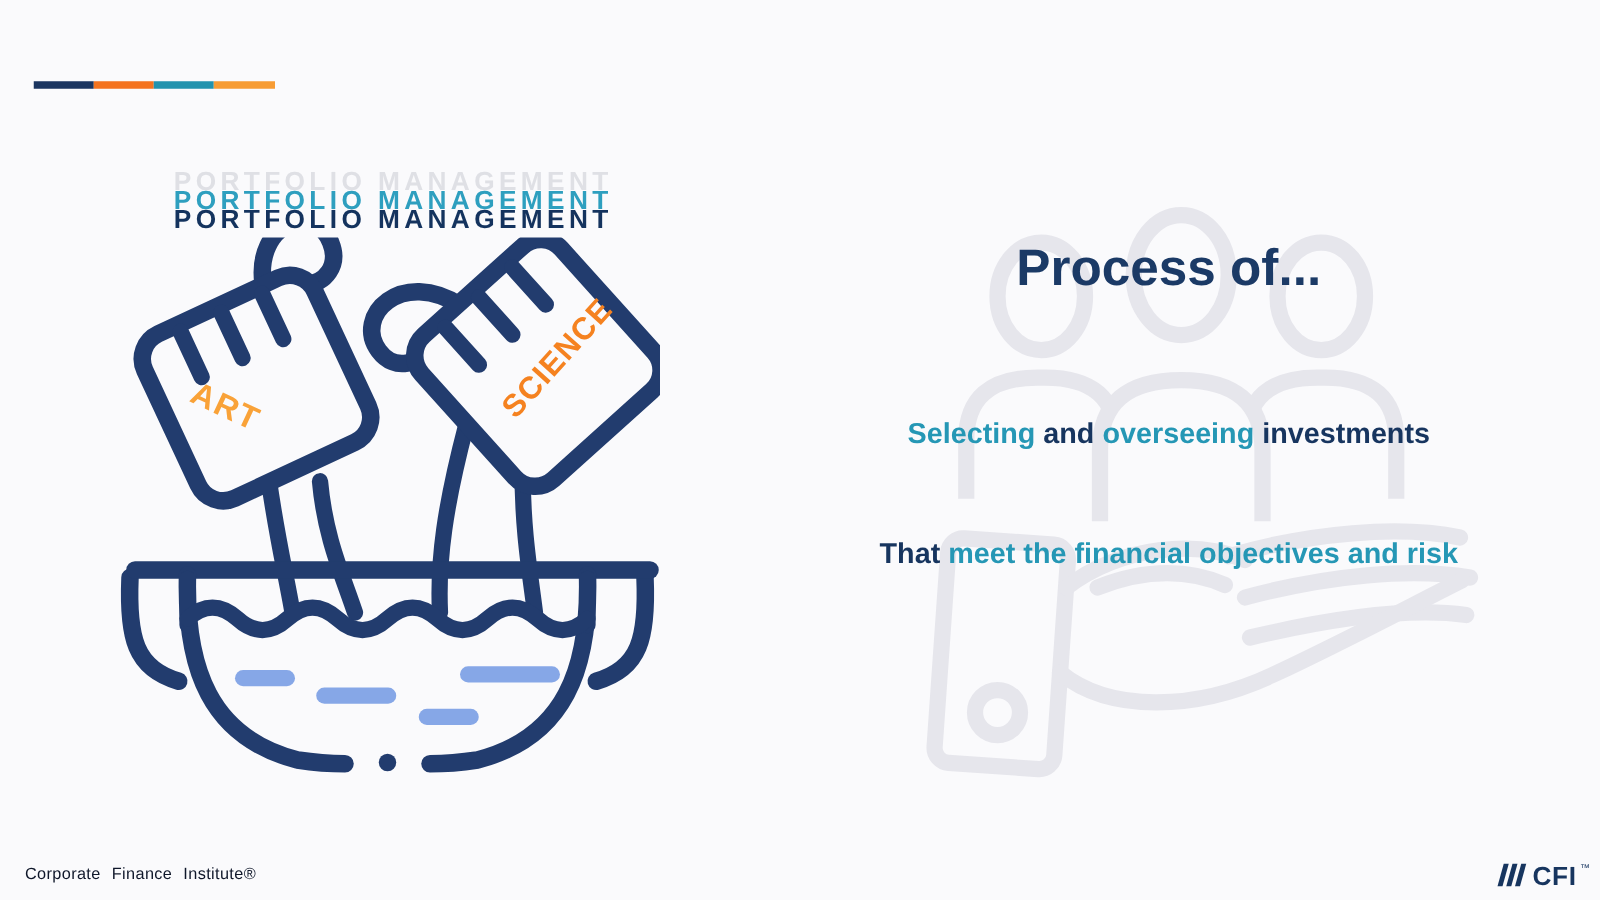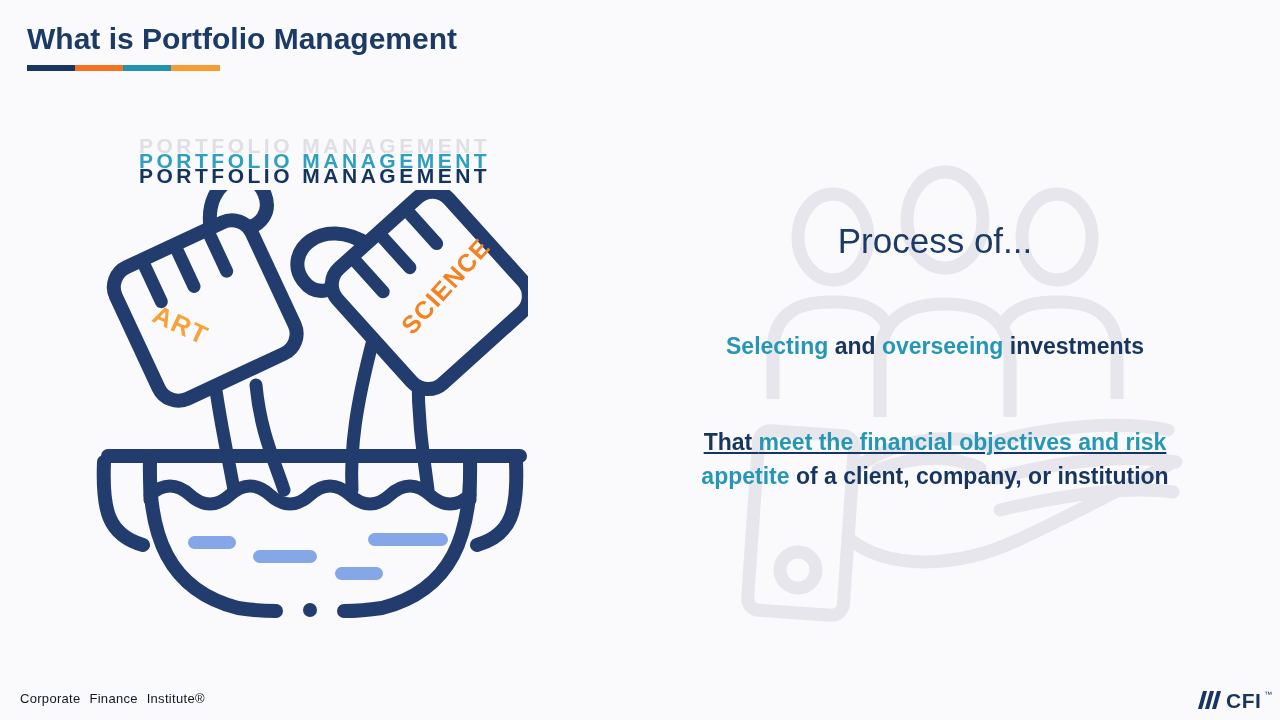--- a/index.html
+++ b/index.html
@@ -38,26 +38,26 @@
   .echo .e-gray{top:2px;color:#DFE0E5;z-index:1;}
   .echo .e-teal{top:17px;color:#2E9FBF;z-index:2;}
   .echo .e-navy{top:32px;color:#14335E;z-index:3;}
 
   
   .art-science{position:absolute;left:88px;top:190px;z-index:1;}
 
   
   .right-panel{position:absolute;left:656px;top:0;width:558px;height:720px;z-index:3;
     text-align:center;}
-  .right-panel h2{position:absolute;left:0;right:0;top:221px;font-size:35px;font-weight:400;
+  .right-panel h2{position:absolute;left:0;right:0;top:191px;font-size:41px;font-weight:700;
     color:var(--title-navy);}
   .rp-line{position:absolute;left:0;right:0;font-size:23px;font-weight:700;
     white-space:pre-wrap;line-height:34px;color:var(--navy);margin-top:20px;}
   .rp-line1{top:309px;}
-  .rp-line2a{top:405px;text-decoration:underline;}
+  .rp-line2a{top:405px;}
   .rp-line2b{top:439px;}
   .teal{color:var(--teal);}
   .navy{color:var(--navy);}
 
   
   .brand{position:absolute;left:20px;top:691px;z-index:3;font-size:13px;color:#0f172a;
     word-spacing:5px;letter-spacing:0.3px;}
   .logo{position:absolute;left:1192px;top:686px;z-index:3;}
 </style>
 </head>
@@ -82,21 +82,20 @@
       <circle cx="70" cy="152" r="18"></circle>
       <path d="M 125,52 C 170,18 230,14 268,30"></path>
       <path d="M 150,52 C 190,36 225,38 252,50"></path>
       <path d="M 255,27 C 320,8 392,2 440,12"></path>
       <path d="M 268,60 C 335,42 402,36 448,44"></path>
       <path d="M 272,92 C 340,76 402,68 445,74"></path>
       <path d="M 120,120 C 160,153 230,150 290,122 C 350,94 402,66 442,46"></path>
     </g>
   </svg>
 
-  <h1 class="title">What is Portfolio Management</h1>
   <div class="accent">
     <span class="seg0"></span>
     <span class="seg1"></span>
     <span class="seg2"></span>
     <span class="seg3"></span>
   </div>
 
   <div class="echo">
     <span class="e-gray">PORTFOLIO MANAGEMENT</span>
     <span class="e-teal">PORTFOLIO MANAGEMENT</span>
@@ -152,21 +151,20 @@
       <rect x="165" y="360" width="64" height="13" rx="6.5"></rect>
       <rect x="247" y="377" width="48" height="13" rx="6.5"></rect>
       <rect x="280" y="343" width="80" height="13" rx="6.5"></rect>
     </g>
   </svg>
 
   <div class="right-panel">
     <h2>Process of...</h2>
     <p class="rp-line rp-line1"><span class="teal">Selecting</span><span class="navy"> and </span><span class="teal">overseeing</span><span class="navy"> investments</span></p>
     <p class="rp-line rp-line2a"><span class="navy">That </span><span class="teal">meet the financial objectives and risk</span></p>
-    <p class="rp-line rp-line2b"><span class="teal">appetite</span><span class="navy"> of a client, company, or institution</span></p>
   </div>
 
   <div class="brand">Corporate Finance Institute®</div>
   <svg class="logo" width="82" height="28" viewBox="0 0 82 28">
     <g fill="#17355F">
       <polygon points="6,23 11,5 15,5 10,23"></polygon>
       <polygon points="13,23 18,5 22,5 17,23"></polygon>
       <polygon points="20,23 25,5 29,5 24,23"></polygon>
     </g>
     <text x="34" y="22" font-size="21" font-weight="600" letter-spacing="0.5" fill="#17355F">CFI</text>

